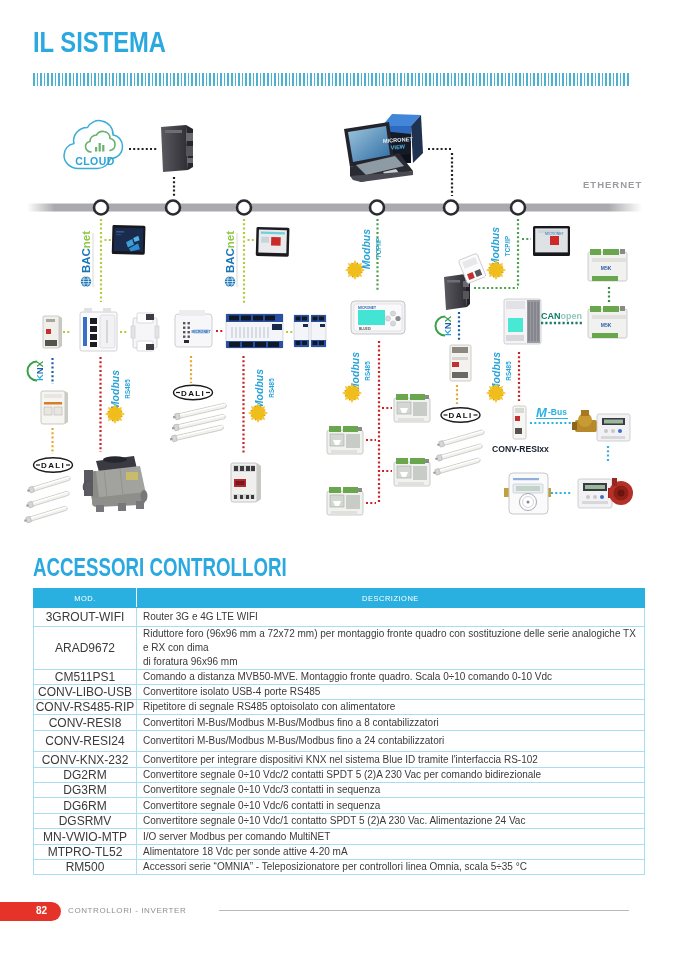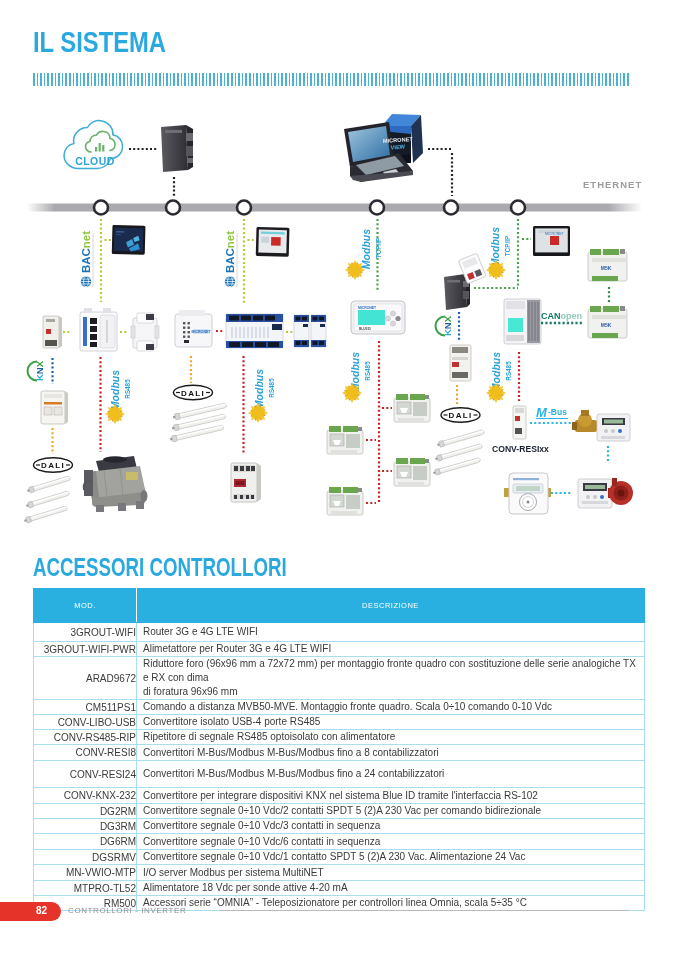--- a/index.html
+++ b/index.html
@@ -5,24 +5,24 @@
 html,body { width:678px; height:959px; background:#fff; font-family:"Liberation Sans", sans-serif; }
 #page { position:relative; width:678px; height:959px; overflow:hidden; background:#fff; }
 h1.title { position:absolute; left:33px; top:26px; font-size:29px; font-weight:bold; color:#29a9e0; transform:scale(0.82,1); transform-origin:0 0; white-space:nowrap; }
 #ticks { position:absolute; left:33px; top:73px; width:597px; height:13px;
   background:repeating-linear-gradient(90deg, #4cb2d4 0px, #4cb2d4 1.7px, rgba(255,255,255,0) 1.7px, rgba(255,255,255,0) 3.6px); }
 h2.sub { position:absolute; left:33px; top:552px; font-size:26px; font-weight:bold; color:#29a9e0; transform:scale(0.72,1); transform-origin:0 0; white-space:nowrap; }
 table.t { position:absolute; left:33px; top:588px; width:612px; border-collapse:collapse; table-layout:fixed;
   font-size:7px; color:#3a3a3a; }
 table.t th, table.t td { border:1px solid #a9ddf1; overflow:hidden; }
 table.t th.h1 { width:103px; }
-table.t thead tr { height:34px; background:#29b0e0; }
+table.t thead tr { height:19px; background:#29b0e0; }
 table.t th { color:#fff; font-weight:normal; font-size:7.5px; letter-spacing:0.5px; border-color:#29b0e0; }
 table.t th.h1 { border-right:1px solid #fff; }
-td.c1 { text-align:right; font-size:10px; }
+td.c1 { text-align:center; font-size:12px; }
 td.c2 { padding-left:6px; padding-right:4px; font-size:10px; line-height:1.4; }
 #pill { position:absolute; left:0; top:902px; width:61px; height:19px; background:#e5332a; border-radius:0 10px 10px 0; }
 #pill span { position:absolute; right:14px; top:3px; color:#fff; font-size:10px; font-weight:bold; }
 #ftext { position:absolute; left:68px; top:906px; font-size:8px; color:#8f8f93; letter-spacing:0.6px; }
 #fline { position:absolute; left:219px; top:910px; width:410px; height:1px; background:#b9b9bc; }
 </style></head>
 <body>
 <div id="page">
 <h1 class="title">IL SISTEMA</h1>
 <div id="ticks"></div>
@@ -604,45 +604,41 @@
         <tr>
           <th class="h1">MOD.</th>
           <th>DESCRIZIONE</th>
         </tr>
       </thead>
 <tbody>
 <tr style="height:19px">
           <td class="c1">3GROUT-WIFI</td>
           <td class="c2">Router 3G e 4G LTE WIFI</td>
         </tr>
-<tr style="height:15px">
-          <td class="c1">3GROUT-WIFI-PWR</td>
-          <td class="c2">Alimetattore per Router 3G e 4G LTE WIFI</td>
-        </tr>
 <tr style="height:28px">
           <td class="c1">ARAD9672</td>
           <td class="c2">Riduttore foro (96x96 mm a 72x72 mm) per montaggio fronte quadro con sostituzione delle serie analogiche TX e RX con dima<br>di foratura 96x96 mm</td>
         </tr>
 <tr style="height:15px">
           <td class="c1">CM511PS1</td>
           <td class="c2">Comando a distanza MVB50-MVE. Montaggio fronte quadro. Scala 0÷10 comando 0-10 Vdc</td>
         </tr>
 <tr style="height:15px">
           <td class="c1">CONV-LIBO-USB</td>
           <td class="c2">Convertitore isolato USB-4 porte RS485</td>
         </tr>
 <tr style="height:15px">
           <td class="c1">CONV-RS485-RIP</td>
           <td class="c2">Ripetitore di segnale RS485 optoisolato con alimentatore</td>
         </tr>
 <tr style="height:16px">
           <td class="c1">CONV-RESI8</td>
           <td class="c2">Convertitori M-Bus/Modbus M-Bus/Modbus fino a 8 contabilizzatori</td>
         </tr>
-<tr style="height:27px">
+<tr style="height:21px">
           <td class="c1">CONV-RESI24</td>
           <td class="c2">Convertitori M-Bus/Modbus M-Bus/Modbus fino a 24 contabilizzatori</td>
         </tr>
 <tr style="height:16px">
           <td class="c1">CONV-KNX-232</td>
           <td class="c2">Convertitore per integrare dispositivi KNX nel sistema Blue ID tramite l'interfaccia RS-102</td>
         </tr>
 <tr style="height:15px">
           <td class="c1">DG2RM</td>
           <td class="c2">Convertitore segnale 0÷10 Vdc/2 contatti SPDT 5 (2)A 230 Vac per comando bidirezionale</td>
@@ -654,21 +650,21 @@
 <tr style="height:16px">
           <td class="c1">DG6RM</td>
           <td class="c2">Convertitore segnale 0÷10 Vdc/6 contatti in sequenza</td>
         </tr>
 <tr style="height:15px">
           <td class="c1">DGSRMV</td>
           <td class="c2">Convertitore segnale 0÷10 Vdc/1 contatto SPDT 5 (2)A 230 Vac. Alimentazione 24 Vac</td>
         </tr>
 <tr style="height:16px">
           <td class="c1">MN-VWIO-MTP</td>
-          <td class="c2">I/O server Modbus per sistema MultiNET</td>
+          <td class="c2">I/O server Modbus per comando MultiNET</td>
         </tr>
 <tr style="height:15px">
           <td class="c1">MTPRO-TL52</td>
           <td class="c2">Alimentatore 18 Vdc per sonde attive 4-20 mA</td>
         </tr>
 <tr style="height:14px">
           <td class="c1">RM500</td>
           <td class="c2">Accessori serie “OMNIA” - Teleposizionatore per controllori linea Omnia, scala 5÷35 °C</td>
         </tr>
 </tbody>

